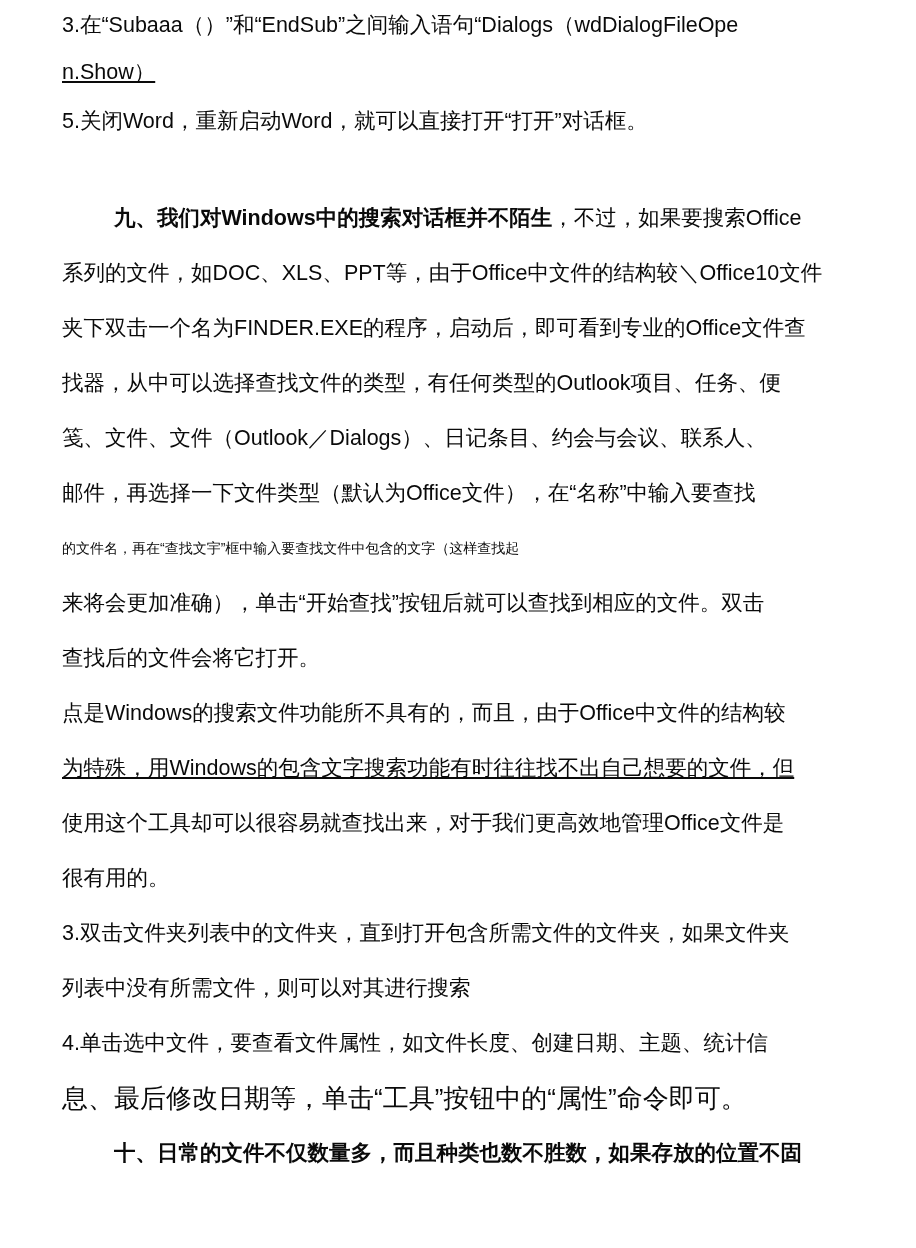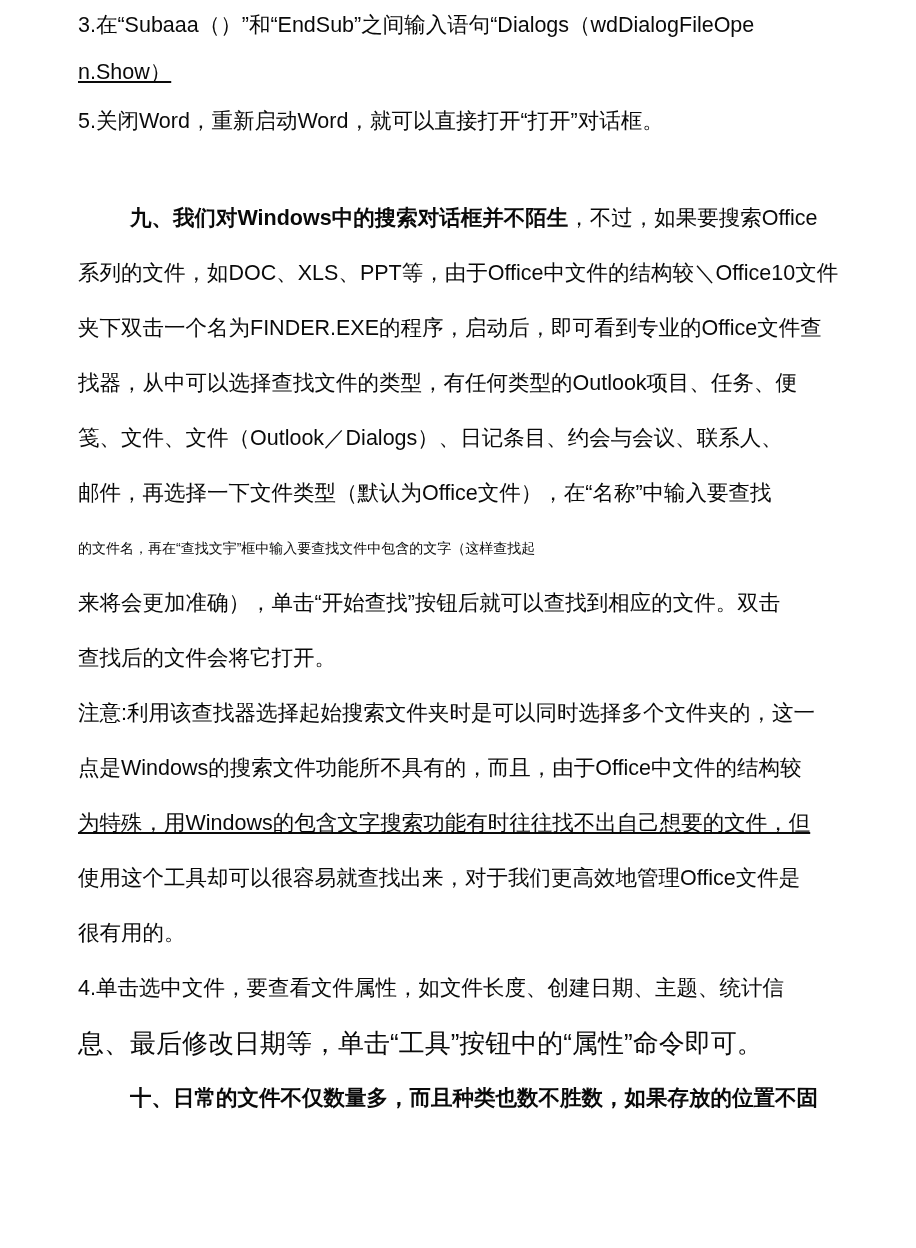--- a/index.html
+++ b/index.html
@@ -16,21 +16,21 @@
   #page {
     position: relative;
     width: 916px;
     height: 1248px;
     background: #ffffff;
     overflow: hidden;
     box-sizing: border-box;
   }
   .doc-body {
     position: absolute;
-    left: 78px;
+    left: 62px;
     top: 0px;
     width: 766px;
   }
   
   .ln {
     display: block;
     height: 55px;
     line-height: 55px;
     white-space: nowrap;
     font-size: 21.5px;
@@ -71,27 +71,30 @@
       <span class="ln" style="font-size: 21.5px;">夹下双击一个名为FINDER.EXE的程序，启动后，即可看到专业的Office文件查</span>
       <span class="ln" style="font-size: 21.5px;">找器，从中可以选择查找文件的类型，有任何类型的Outlook项目、任务、便</span>
       <span class="ln" style="font-size: 21.5px;">笺、文件、文件（Outlook／Dialogs）、日记条目、约会与会议、联系人、</span>
       <span class="ln" style="font-size: 21.5px;">邮件，再选择一下文件类型（默认为Office文件），在“名称”中输入要查找</span>
       <span class="ln" style="font-size: 14px;">的文件名，再在“查找文宇”框中输入要查找文件中包含的文字（这样查找起</span>
       <span class="ln" style="font-size: 21.5px;">来将会更加准确），单击“开始查找”按钮后就可以查找到相应的文件。双击</span>
       <span class="ln" style="font-size: 21.5px;">查找后的文件会将它打开。</span>
     </div>
 
     <div class="tail">
-      <span class="ln" style="font-size: 21.5px;">注意:利用该查找器选择起始搜索文件夹时是可以同时选择多个文件夹的，这一</span>
       <span class="ln" style="font-size: 21.5px;">点是Windows的搜索文件功能所不具有的，而且，由于Office中文件的结构较</span>
       <span class="ln" style="font-size: 21.5px; text-decoration: underline;">为特殊，用Windows的包含文字搜索功能有时往往找不出自己想要的文件，但</span>
       <span class="ln" style="font-size: 21.5px;">使用这个工具却可以很容易就查找出来，对于我们更高效地管理Office文件是</span>
       <span class="ln" style="font-size: 21.5px;">很有用的。</span>
     </div>
 
+    <div class="tail">
+      <span class="ln" style="font-size: 21.5px;">3.双击文件夹列表中的文件夹，直到打开包含所需文件的文件夹，如果文件夹</span>
+      <span class="ln" style="font-size: 21.5px;">列表中没有所需文件，则可以对其进行搜索</span>
+    </div>
 
     <div class="tail">
       <span class="ln" style="font-size: 21.5px;">4.单击选中文件，要查看文件属性，如文件长度、创建日期、主题、统计信</span>
       <span class="ln" style="font-size: 26px;">息、最后修改日期等，单击“工具”按钮中的“属性”命令即可。</span>
     </div>
 
     <div class="tail">
       <span class="ln indent2 head" style="font-size: 21.5px;">十、日常的文件不仅数量多，而且种类也数不胜数，如果存放的位置不固</span>
     </div>
 

